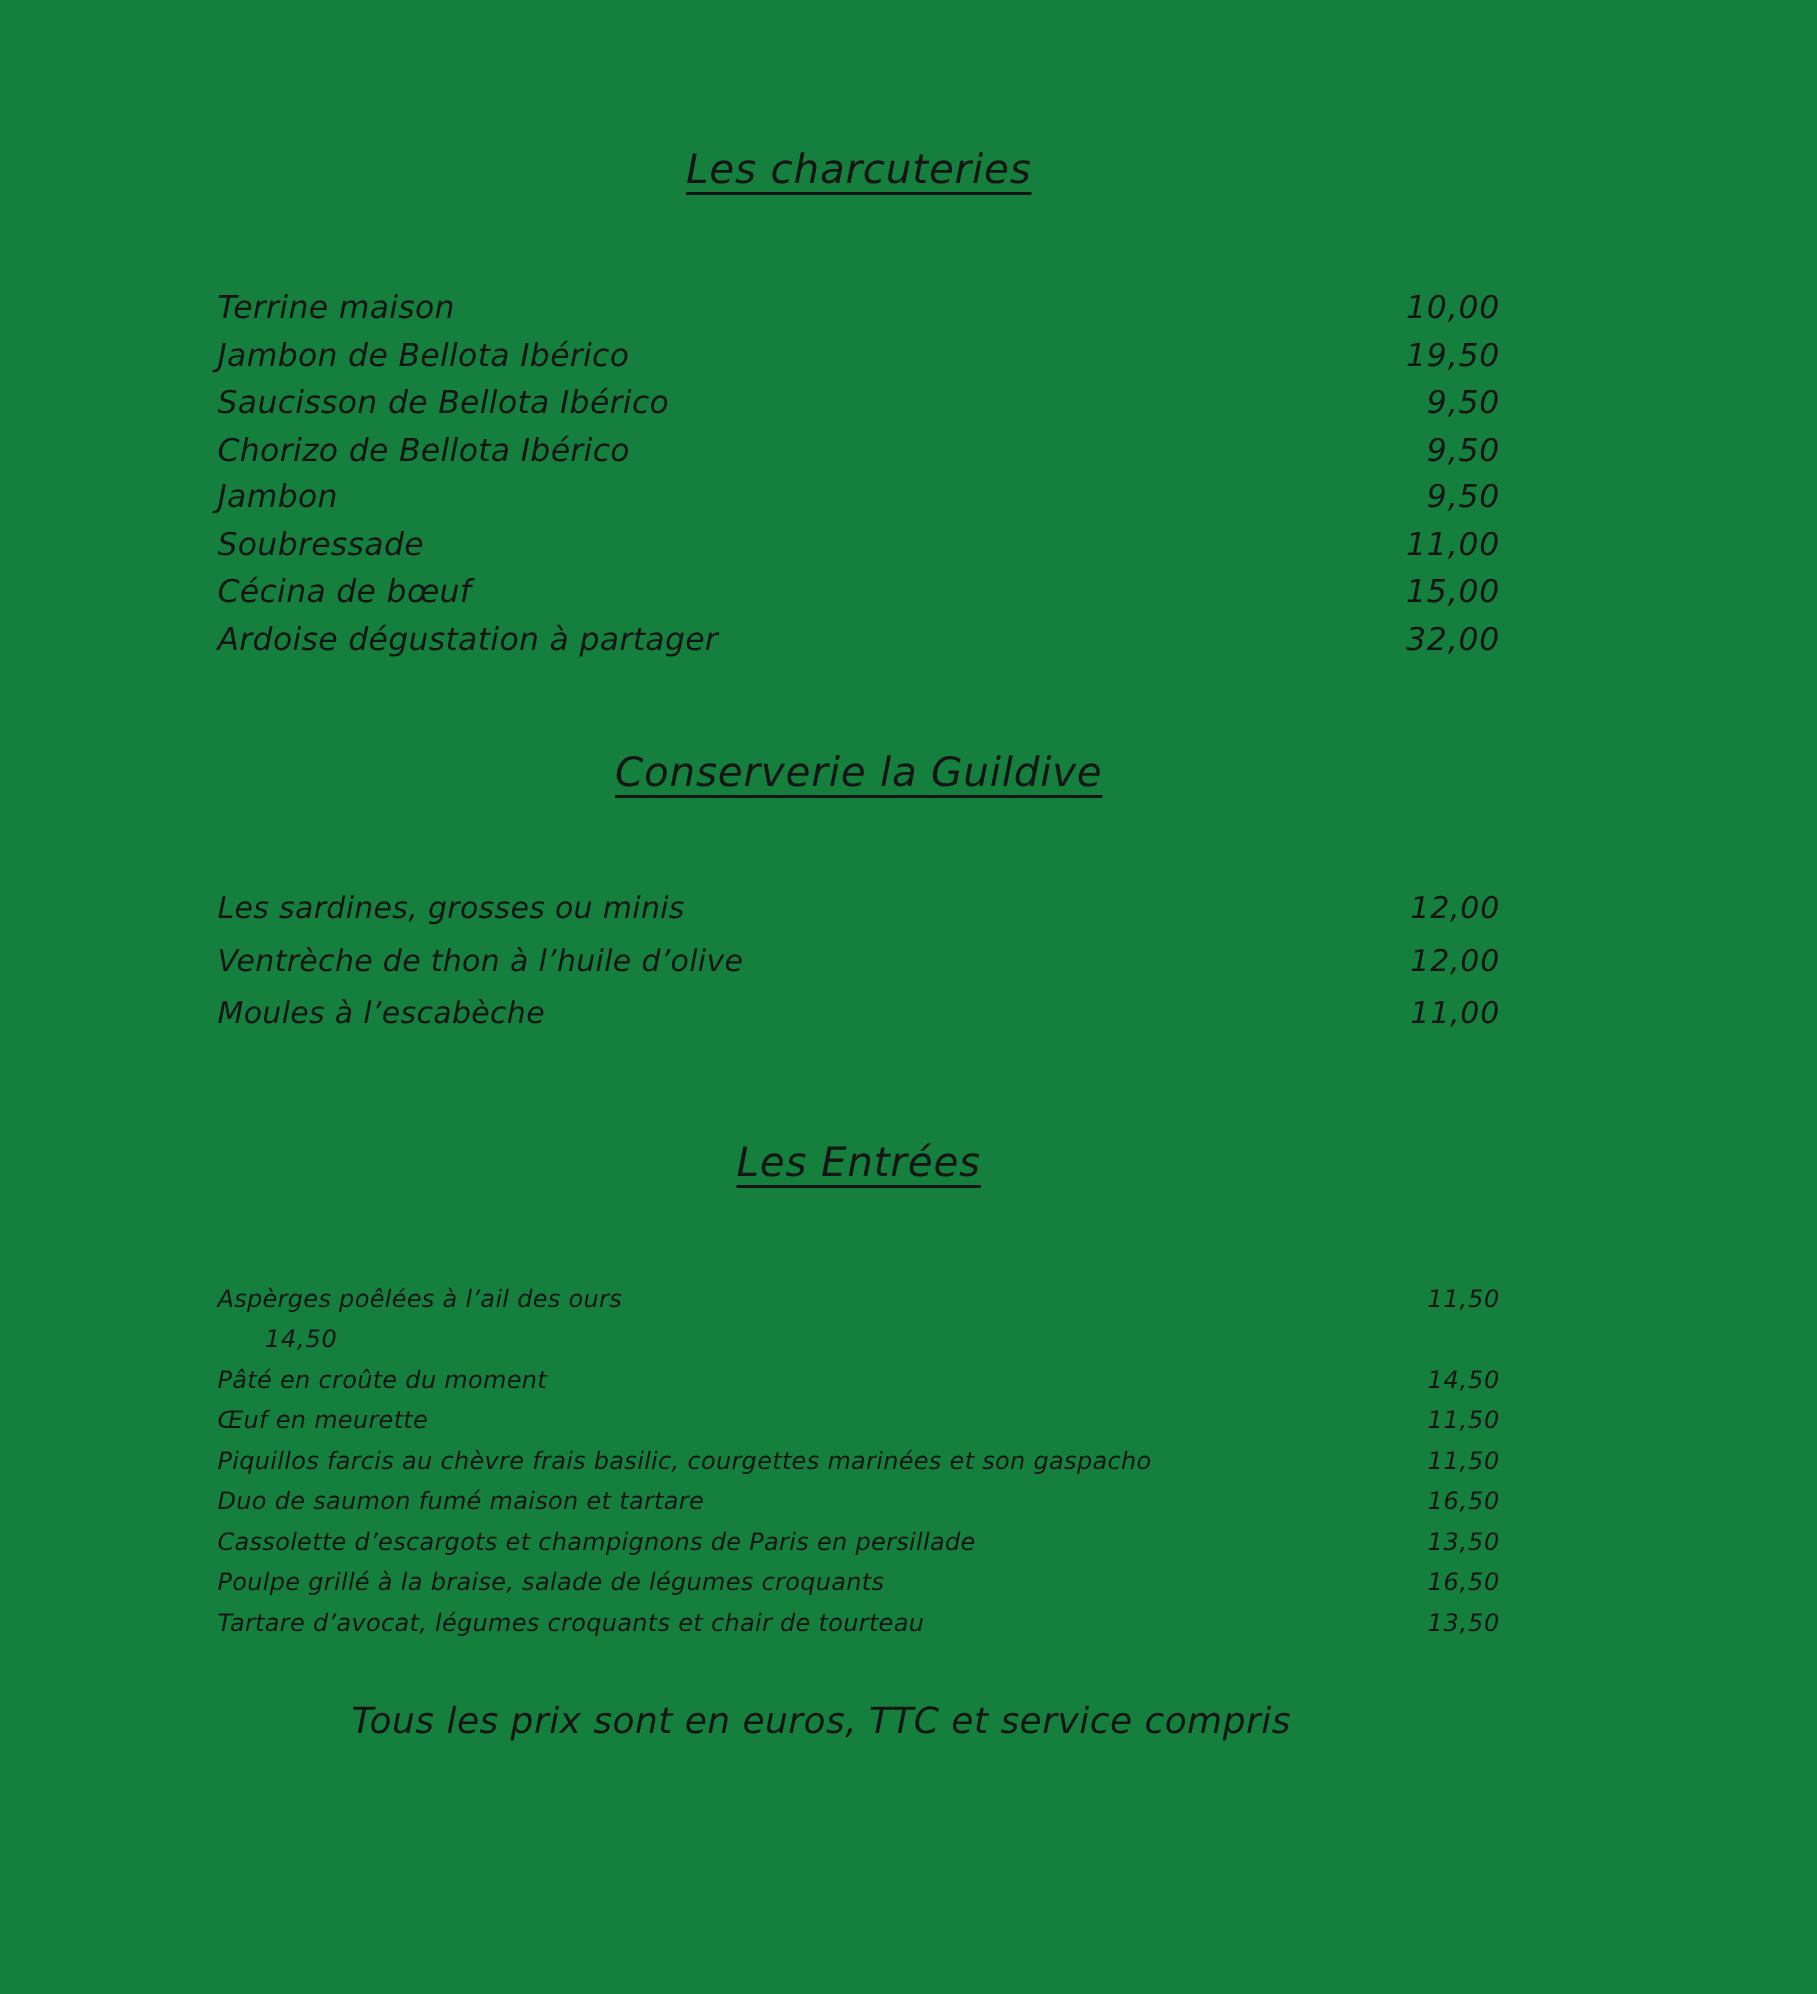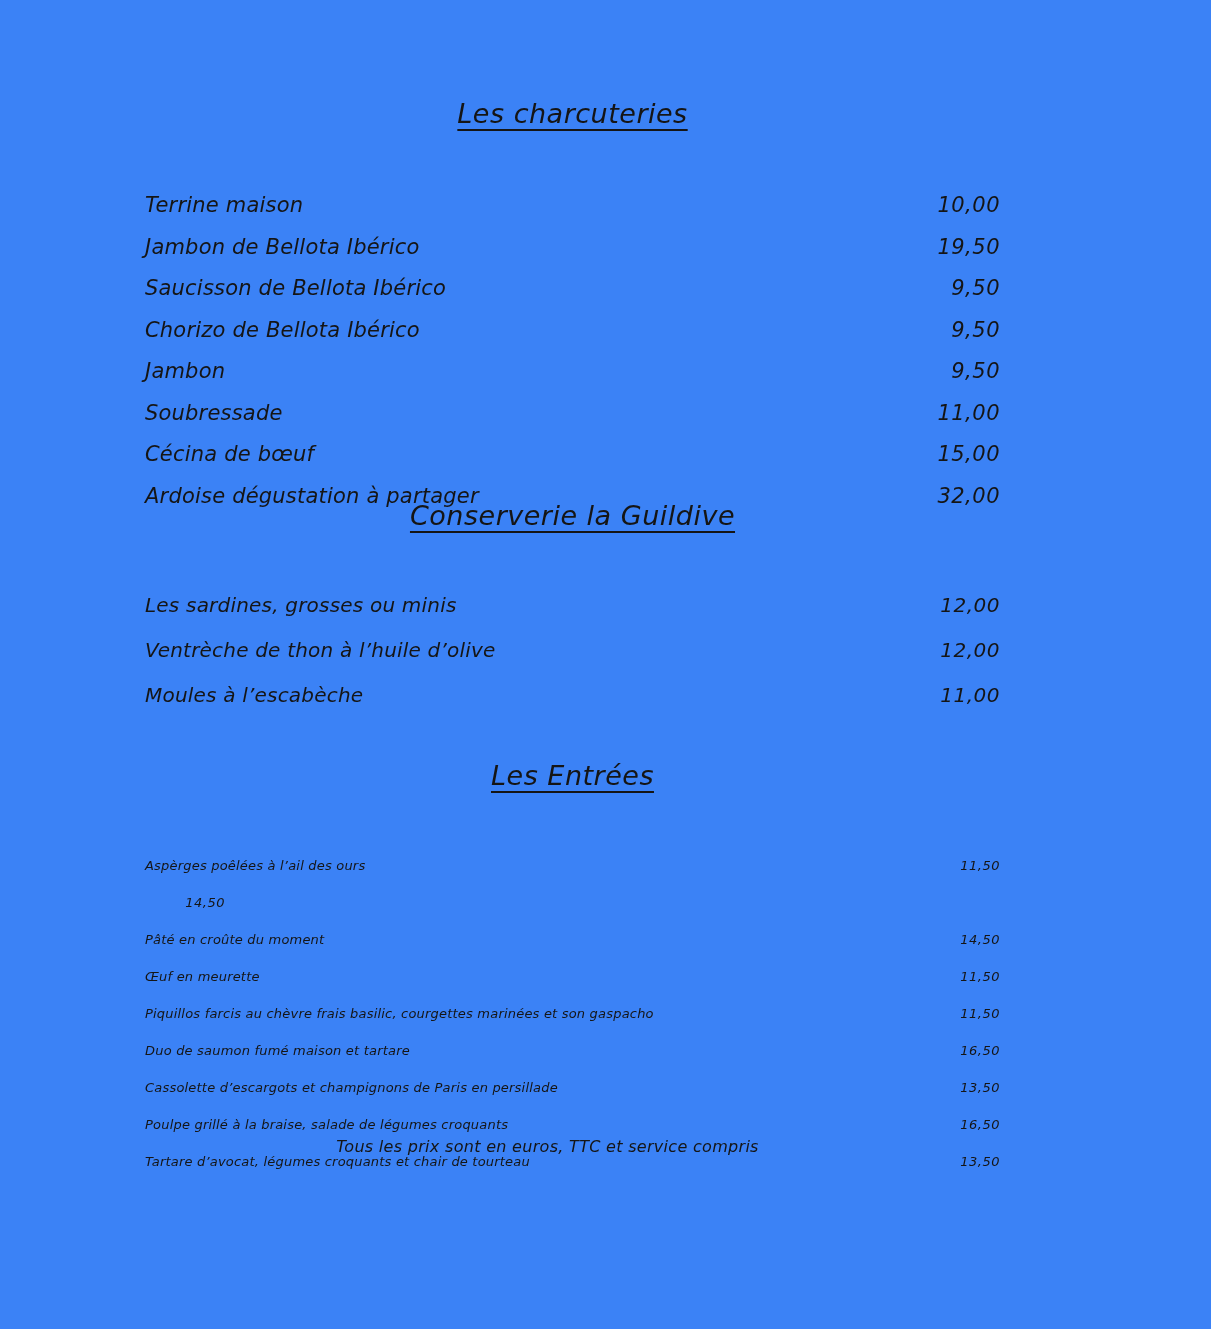--- a/index.html
+++ b/index.html
@@ -12,21 +12,21 @@
     height: 1329px;
     position: relative;
     font-family: "DejaVu Sans", sans-serif;
     font-style: italic;
     color: #151515;
     overflow: hidden;
   }
   .menu-page {
     position: absolute;
     inset: 0;
-    background: #3b82f6;
+    background: #15803d;
   }
   .menu-section {
     position: absolute;
     left: 145px;
     width: 855px;
   }
   #section-0 { top: 74px; }
   #section-1 { top: 476px; }
   #section-2 { top: 736px; }
   .section-title {
@@ -44,41 +44,40 @@
     display: block;
   }
   #section-0 .menu-items { margin-top: 58px; }
   #section-1 .menu-items { margin-top: 54px; }
   #section-2 .menu-items { margin-top: 58px; }
   .row {
     display: flex;
     justify-content: space-between;
     align-items: baseline;
     gap: 0;
-    margin-top: 10px;
   }
   #section-0 .row { font-size: 21px;   line-height: 31.5px; }
   #section-1 .row { font-size: 20px;   line-height: 35px; }
-  #section-2 .row { font-size: 13px; line-height: 27px; }
+  #section-2 .row { font-size: 16px; line-height: 27px; }
   .item-name {
     white-space: pre;
     letter-spacing: 0.2px;
   }
   .item-price {
     min-width: 80px;
     text-align: right;
     letter-spacing: 0.5px;
   }
   .menu-footer {
     position: absolute;
     top: 1132px;
     left: 120px;
     width: 855px;
     text-align: center;
-    font-size: 16px;
+    font-size: 24px;
     line-height: 30px;
     letter-spacing: 0.3px;
   }
 </style>
 </head>
 <body>
 
 <div class="menu-page">
 
   <section class="menu-section" id="section-0">

